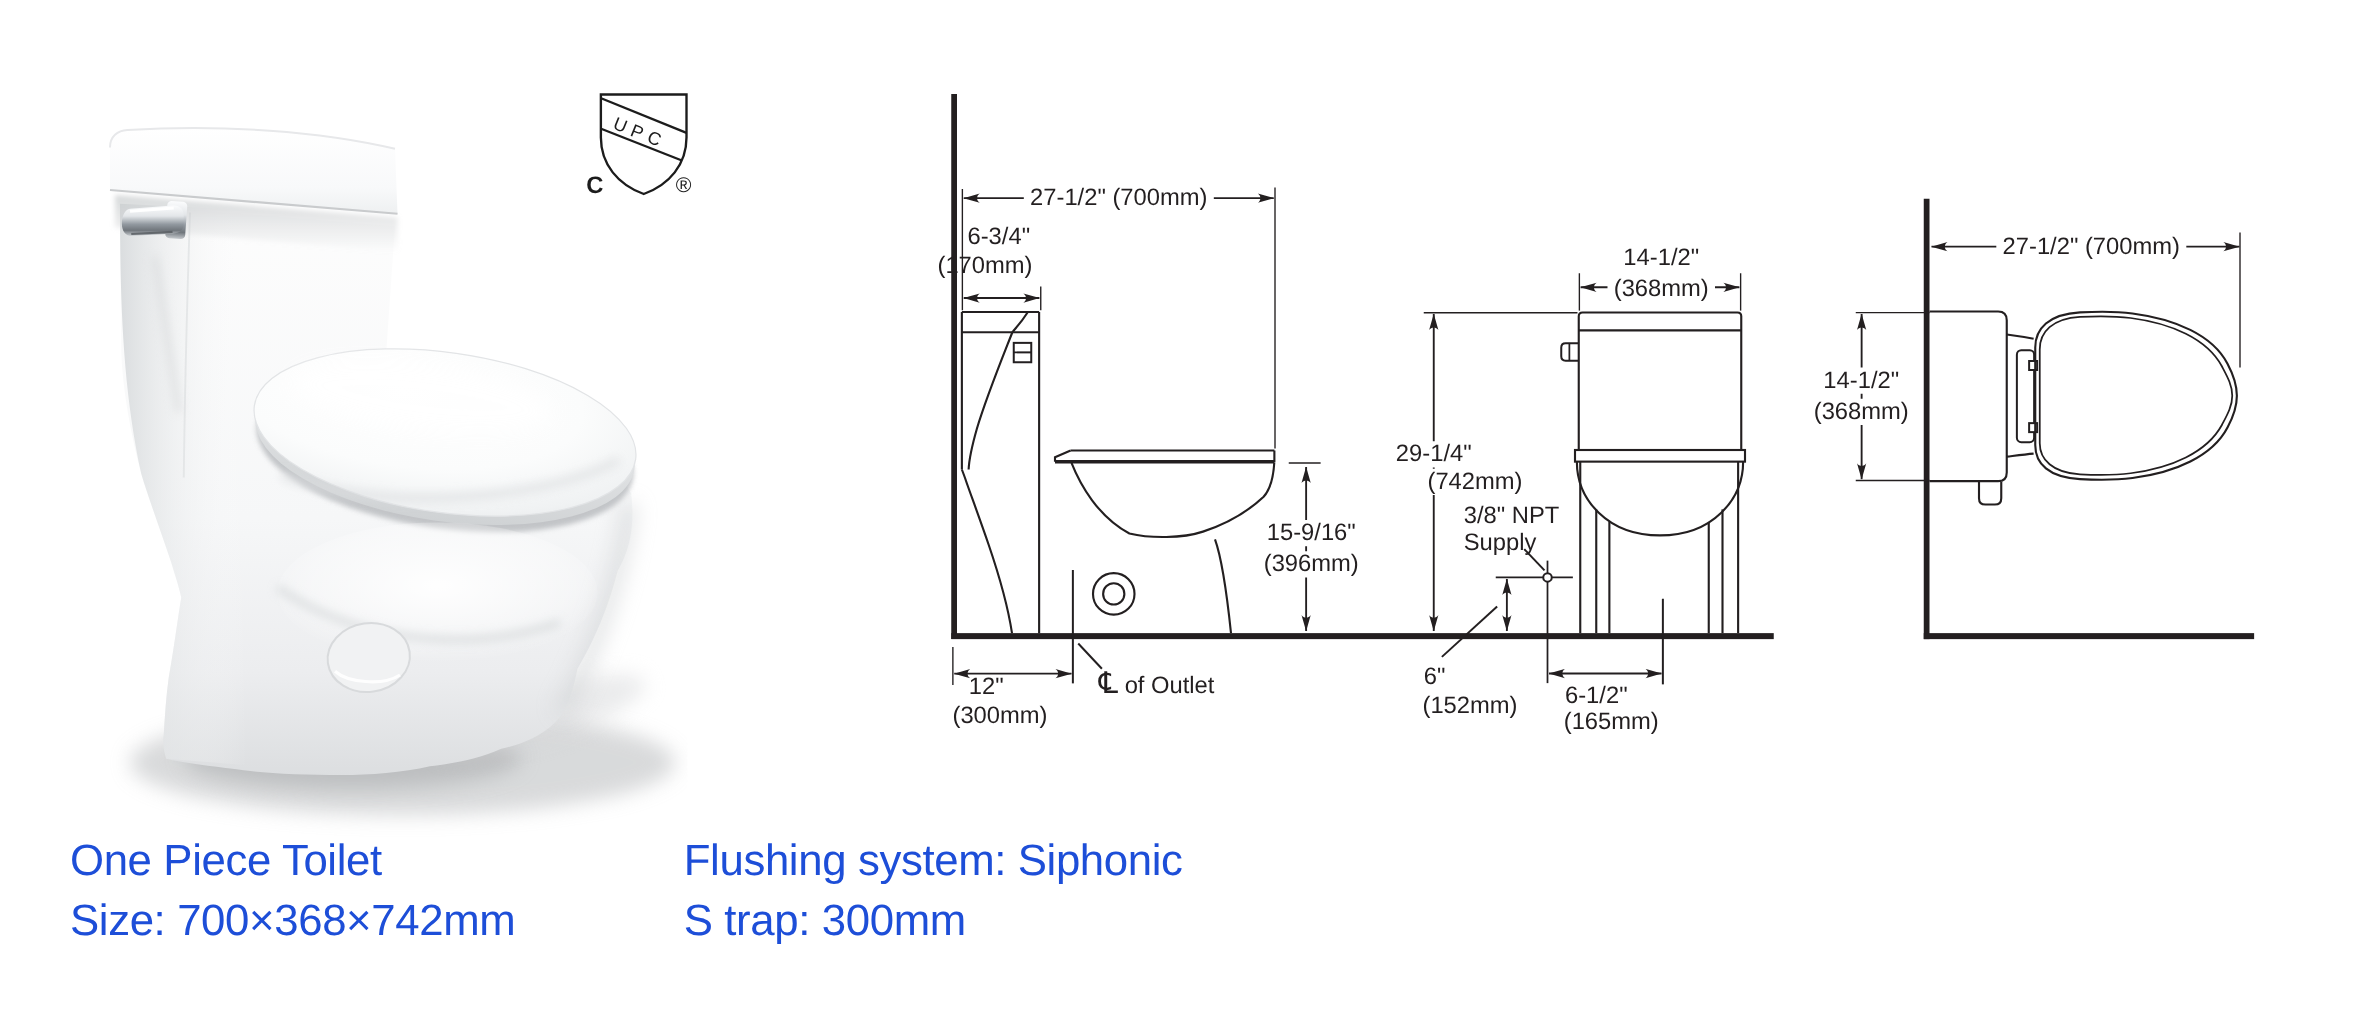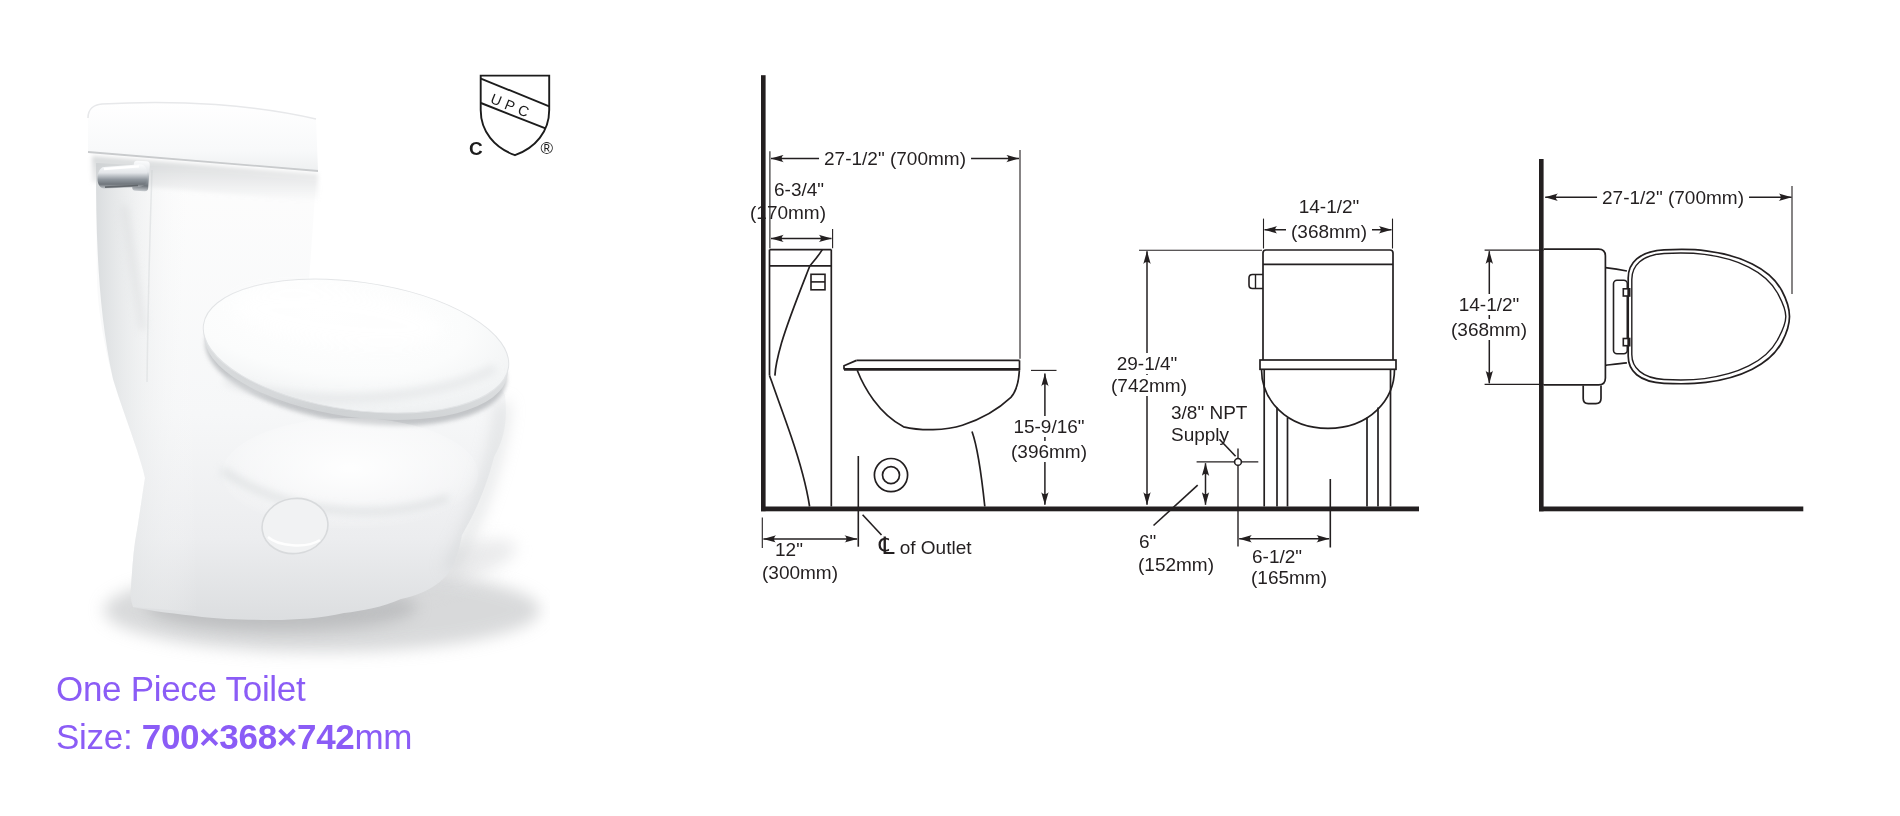--- a/index.html
+++ b/index.html
@@ -4,22 +4,22 @@
 <style>
   html,body{margin:0;padding:0;background:#ffffff;}
   .stage{position:relative;width:1900px;height:816px;background:#ffffff;overflow:hidden;
          font-family:"Liberation Sans",sans-serif;}
   svg{position:absolute;display:block;}
   .lbl{position:absolute;font-size:19px;line-height:21px;color:#231f20;white-space:pre;
        font-family:"Liberation Sans",sans-serif;}
   .lbl.ctr{transform:translateX(-50%);}
   .lbl.bg{background:#ffffff;padding:0 5px;}
   .caption{position:absolute;font-size:35px;line-height:42px;letter-spacing:-0.3px;
-           color:#8b5cf6;white-space:pre;}
-  .caption b{font-weight:bold;}
+           color:#1d4ed8;white-space:pre;}
+  .caption b{font-weight:normal;}
   .clsym{font-family:"DejaVu Sans",sans-serif;font-size:24px;}
 </style>
 </head>
 <body>
 
 <div class="stage">
 
   <svg style="left:50px;top:75px" width="500" height="600" viewBox="50 75 500 600">
     <defs>
       <linearGradient id="gBody" x1="0" y1="0" x2="0" y2="1">
@@ -325,28 +325,30 @@
   <span class="lbl" style="left:750px;top:202px">(170mm)</span>
   <span class="lbl ctr bg" style="left:1049px;top:416px">15-9/16"</span>
   <span class="lbl ctr bg" style="left:1049px;top:441px">(396mm)</span>
   <span class="lbl" style="left:775px;top:539px">12"</span>
   <span class="lbl" style="left:762px;top:562px">(300mm)</span>
   <span class="lbl" style="left:879px;top:528px;line-height:36px"><span class="clsym">℄</span><span> of Outlet</span></span>
 
   <span class="lbl ctr" style="left:1329px;top:196px">14-1/2"</span>
   <span class="lbl ctr bg" style="left:1329px;top:221px">(368mm)</span>
   <span class="lbl ctr bg" style="left:1147px;top:353px">29-1/4"</span>
-  <span class="lbl ctr bg" style="left:1149px;top:375px">(742mm)</span>
+  <span class="lbl ctr bg" style="left:1180px;top:375px">(742mm)</span>
   <span class="lbl" style="left:1171px;top:402px">3/8" NPT</span>
   <span class="lbl" style="left:1171px;top:424px">Supply</span>
   <span class="lbl" style="left:1139px;top:531px">6"</span>
   <span class="lbl" style="left:1138px;top:554px">(152mm)</span>
   <span class="lbl" style="left:1252px;top:546px">6-1/2"</span>
   <span class="lbl" style="left:1251px;top:567px">(165mm)</span>
 
   <span class="lbl ctr bg" style="left:1673px;top:187px">27-1/2" (700mm)</span>
   <span class="lbl ctr bg" style="left:1489px;top:294px">14-1/2"</span>
   <span class="lbl ctr bg" style="left:1489px;top:319px">(368mm)</span>
 
   <div class="caption" style="left:56px;top:668px">One Piece Toilet</div>
   <div class="caption" style="left:56px;top:716px"><span>Size: </span><b>700×368×742</b><span>mm</span></div>
+  <div class="caption" style="left:547px;top:668px">Flushing system: Siphonic</div>
+  <div class="caption" style="left:547px;top:716px">S trap: 300mm</div>
 
 </div>
 
 </body></html>

